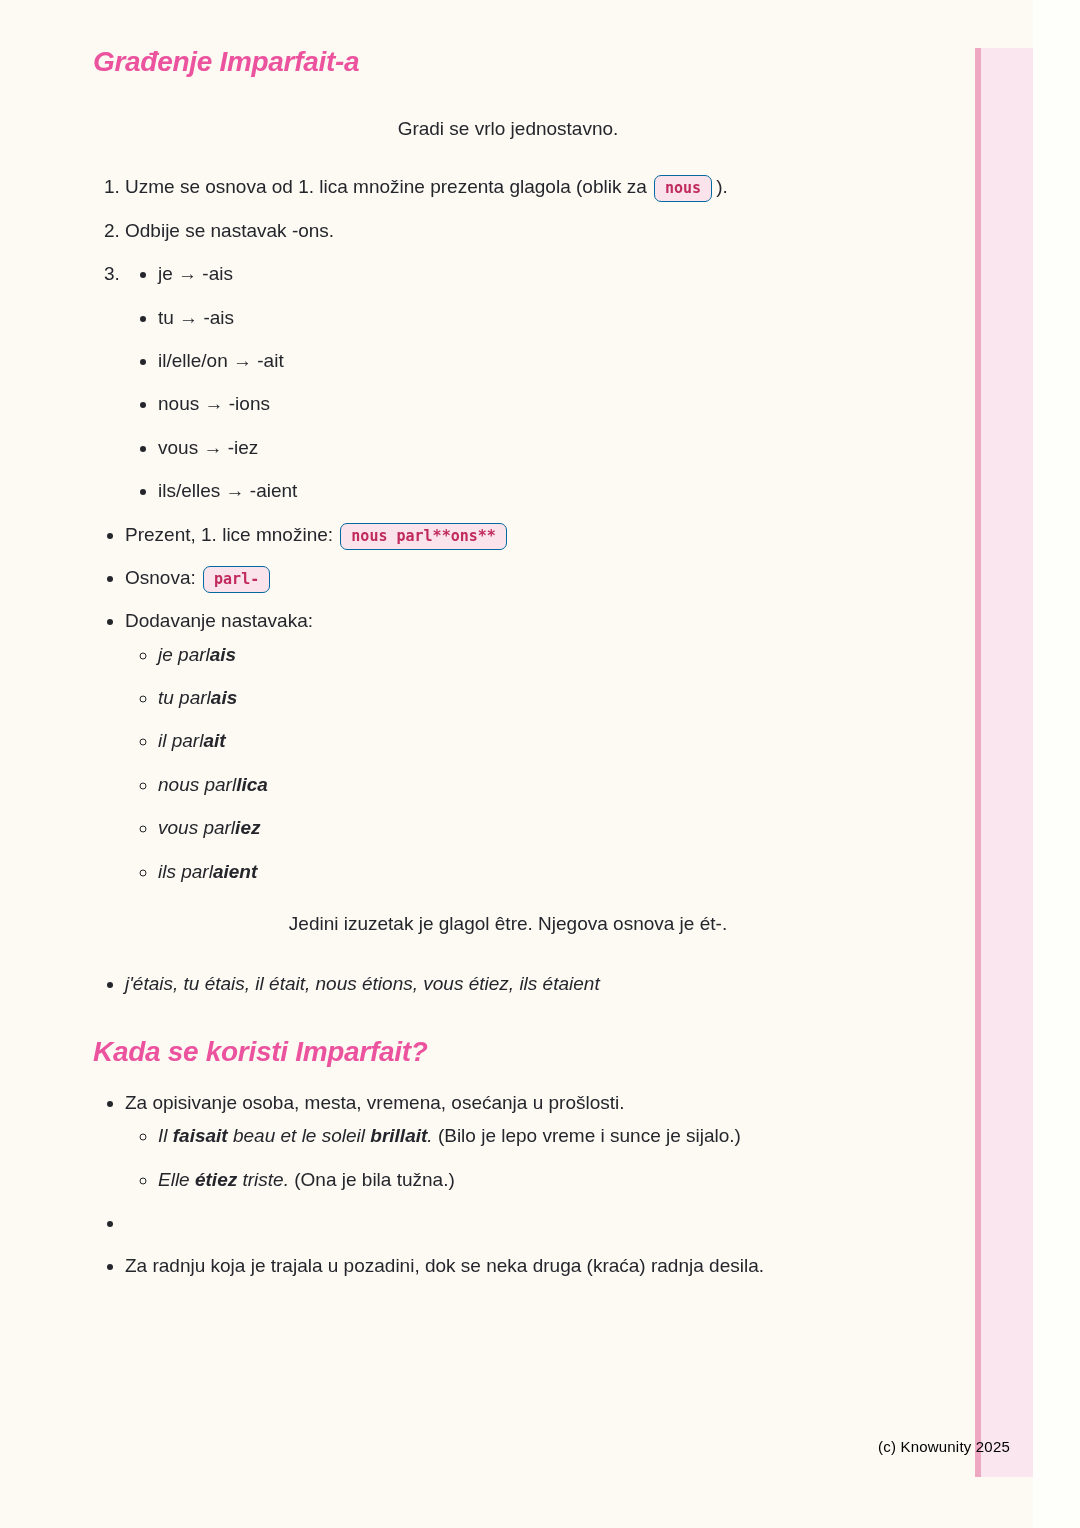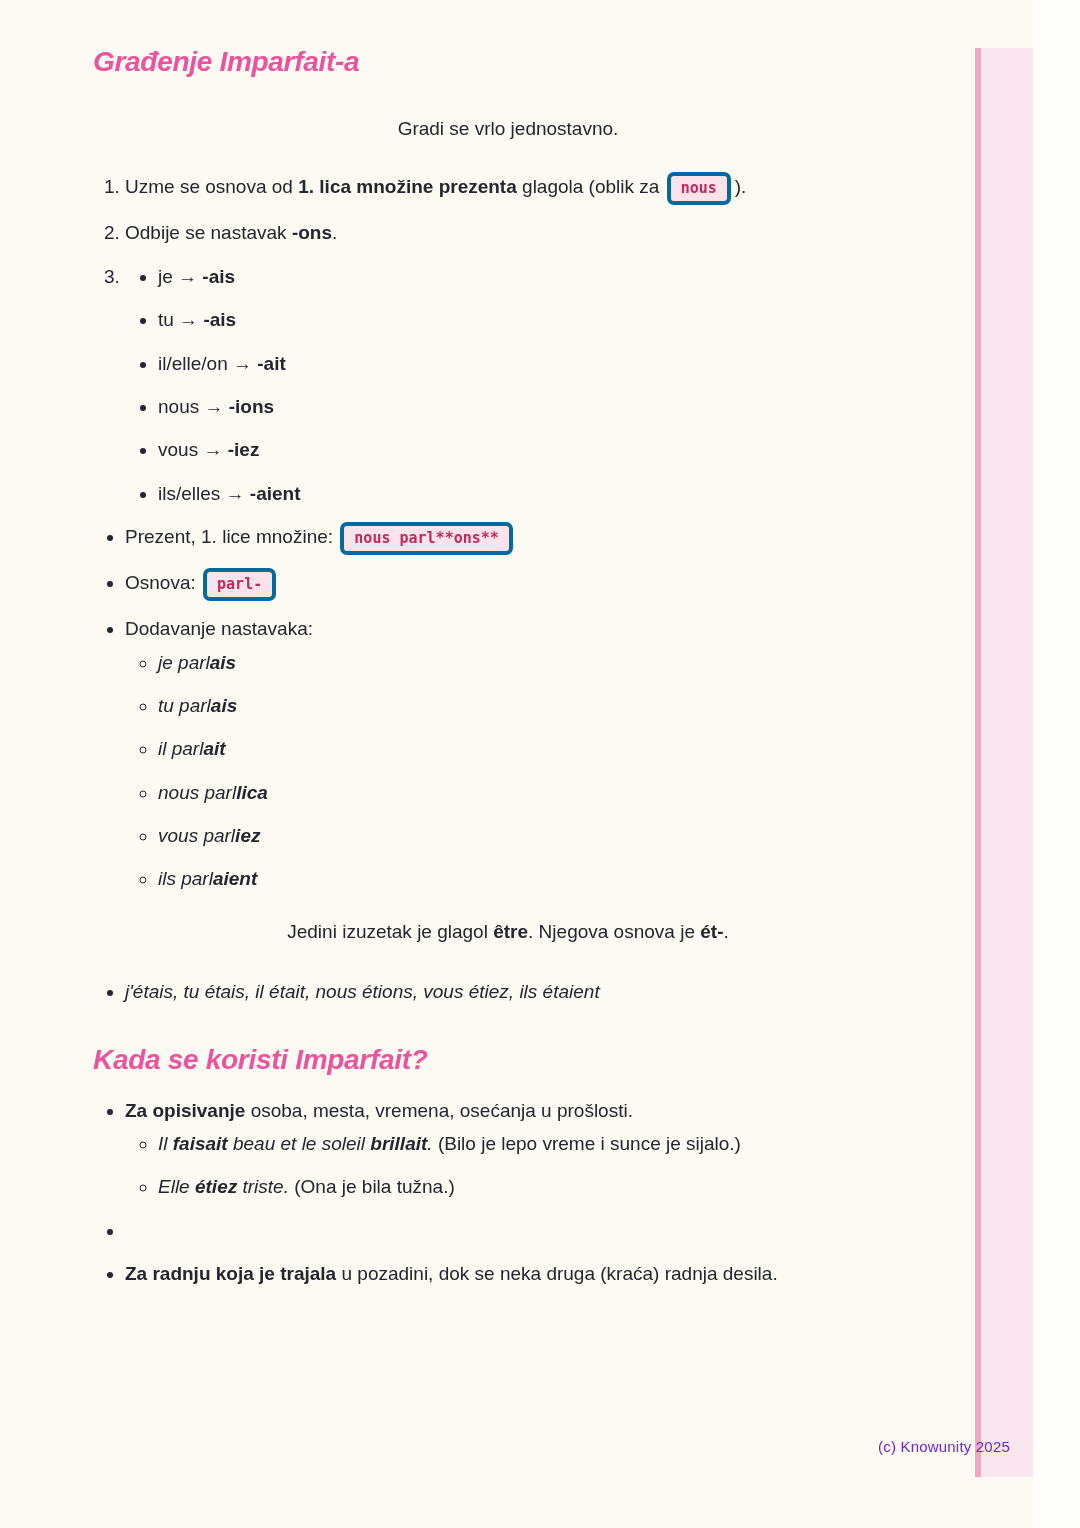--- a/index.html
+++ b/index.html
@@ -4,43 +4,43 @@
 <style>
   html,body{margin:0;padding:0;}
   body{
     width:1080px;height:1528px;position:relative;overflow:hidden;
     background:#FCFAF3;color:#24262C;
     font-family:"Liberation Sans","DejaVu Sans",sans-serif;
   }
   .gutter{position:absolute;top:0;right:0;width:47px;height:1528px;background:#FEFEFB;}
   .stripe{position:absolute;left:975px;top:48px;width:52px;height:1429px;
     background:#FAE6EE;border-left:6px solid #EFA8C2;}
-  .watermark{position:absolute;top:1438px;right:70px;font-size:15px;color:#6d28d9;
+  .watermark{position:absolute;top:1438px;right:70px;font-size:15px;color:#000000;
     z-index:5;letter-spacing:.2px;}
   .content{position:relative;z-index:1;width:830px;padding:46px 0 0 93px;}
   h1{font-size:28px;font-weight:700;color:#EB539E;margin:0 0 36px 0;letter-spacing:-.3px;font-style:italic;}
   h1.second{margin:36px 0 20px 0;}
   p,li{font-size:19px;line-height:1.6;}
   p{margin:0;text-align:center;}
   .intro{margin:0 0 28px 0;}
   ol{margin:0;padding-left:32px;}
   ul.disc{list-style:disc;margin:2px 0 0 0;padding-left:33px;}
   ul.circle{list-style:circle;margin:3px 0 0 0;padding-left:33px;}
   ul.top{margin:0;padding-left:32px;}
   li{margin:0 0 13px 0;}
   .primer{margin:16px 0 26px 0;}
   .para{margin:22px 0 30px 0;}
   .s-r{font-weight:400;}
-  .s-b{font-weight:700;margin-top:34px;}
+  .s-b{font-weight:400;margin-top:34px;}
   .s-i{font-style:italic;}
   .s-bi{font-weight:700;font-style:italic;}
   .chip{
     font-family:"DejaVu Sans Mono","Liberation Mono",monospace;
     font-weight:700;font-size:15px;color:#C02A5E;
-    background:#FAE3EA;border:4px solid #0369a1;border-radius:7px;
+    background:#FAE3EA;border:1px solid #0369a1;border-radius:7px;
     padding:3px 10px 4px 10px;margin:0 4px 0 2px;display:inline-block;line-height:1.2;
     vertical-align:baseline;
   }
 </style>
 </head>
 <body>
 
 <div class="gutter"></div>
 <div class="stripe"></div>
 <div class="watermark">(c) Knowunity 2025</div>

